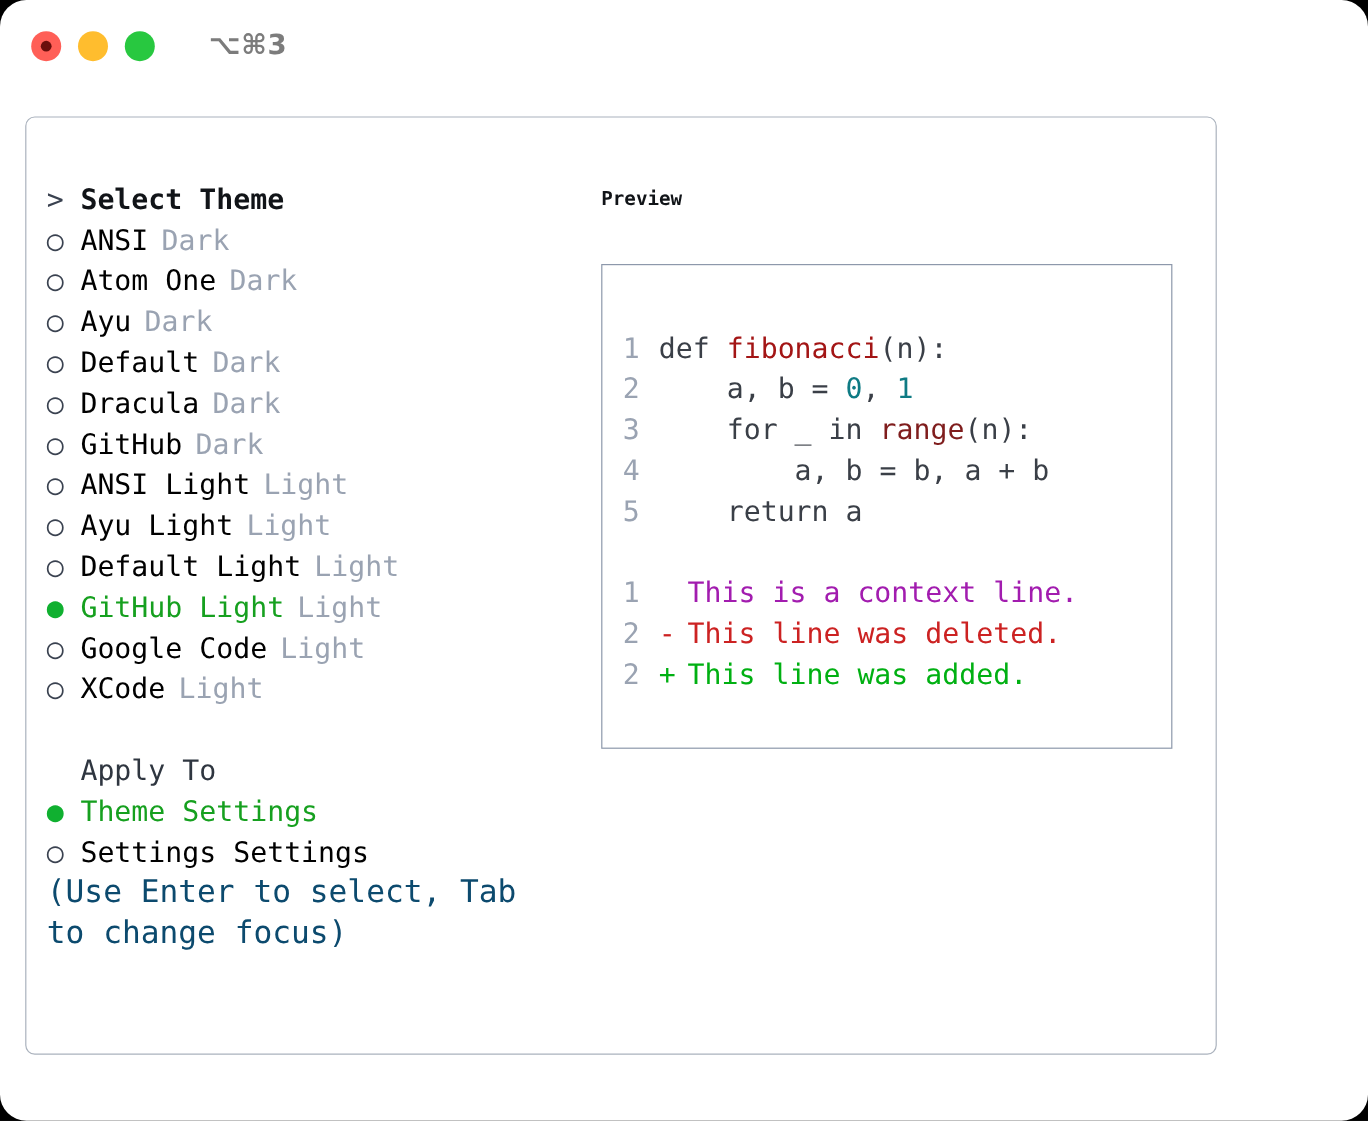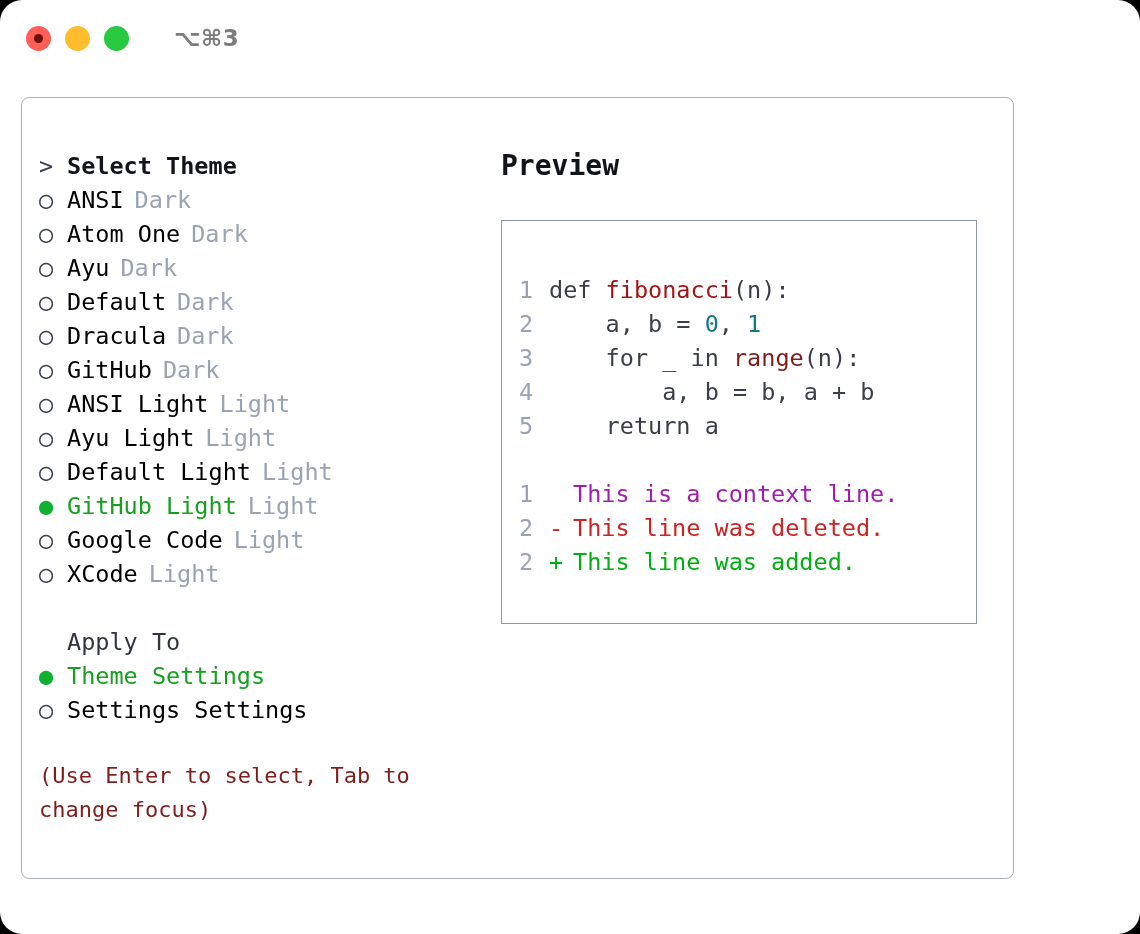--- a/index.html
+++ b/index.html
@@ -125,37 +125,36 @@
   .item-suffix { color: #9aa3b2; padding-left: 11px; }
 
   .spacer-row { height: 34px; }
 
   .apply-head {
     color: #2f3640;
     font-weight: normal;
   }
 
   .hint {
-    margin-top: 32px;
-    color: #7f1d1d;
-    font-size: 22px;
+    color: #0c4a6e;
+    font-size: 26px;
     line-height: 34px;
     width: 410px;
     white-space: normal;
   }
 
   
   .right-col {
     position: absolute;
     left: 479px;
     top: 51px;
     width: 500px;
   }
   .preview-title {
-    font-size: 28px;
+    font-size: 16px;
     line-height: 34px;
     font-weight: bold;
     color: #111418;
     white-space: pre;
   }
   .code-box {
     margin-top: 37px;
     width: 476px;
     height: 404px;
     border: 1.5px solid #8d98ab;

